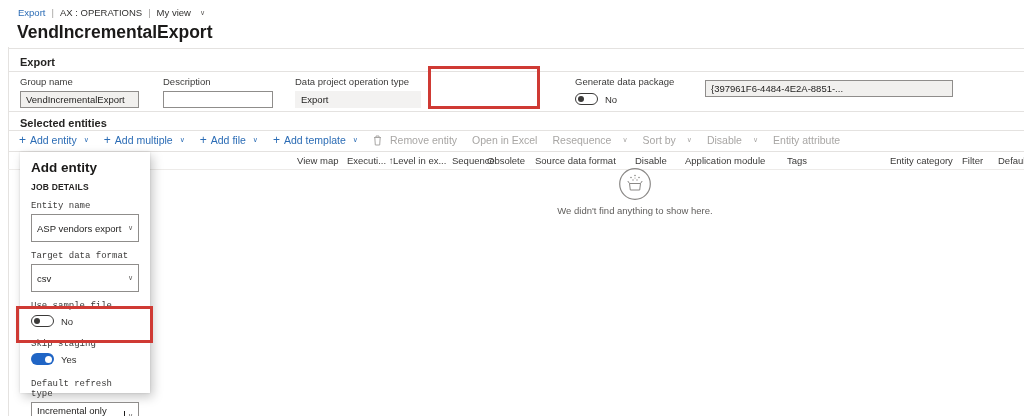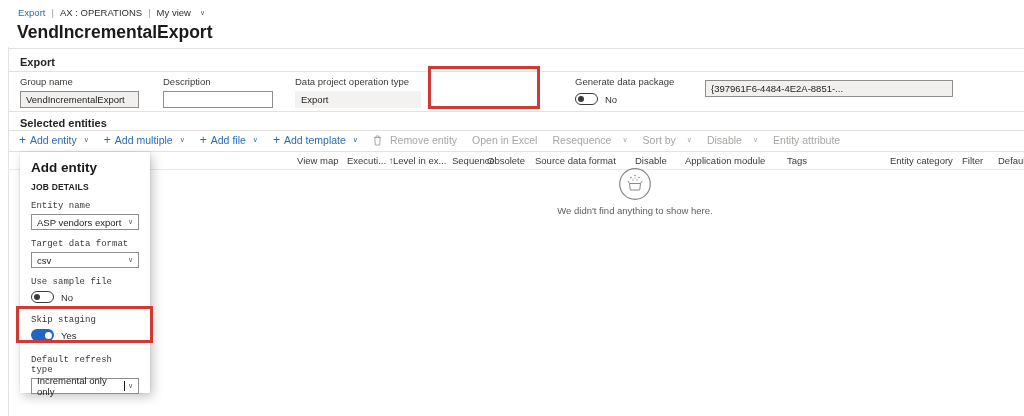--- a/index.html
+++ b/index.html
@@ -55,21 +55,21 @@
   
   .empty { position:absolute; left:535px; top:167px; width:200px; text-align:center; }
   .empty-text { font-size:9.5px; color:#605e5c; margin-top:4px; }
 
   
   .panel { position:absolute; left:20px; top:152px; width:130px; height:241px; background:#fff;
     box-shadow:3px 4px 10px rgba(0,0,0,.22), 0 0 2px rgba(0,0,0,.12); z-index:20; padding:8px 11px 0 11px; }
   .panel-title { font-size:13.5px; font-weight:bold; color:#1b1a19; }
   .panel-sub { font-size:8.5px; font-weight:bold; color:#252423; margin-top:7px; letter-spacing:.2px; }
   .plabel { font-size:9px; color:#3b3a39; margin-top:9px;font-family:Liberation Mono, monospace; }
-  .pselect { margin-top:3px; height:16px; border:1px solid #8f8d8b; background:#fff; font-size:9.5px;
+  .pselect { margin-top:3px; height:28px; border:1px solid #8f8d8b; background:#fff; font-size:9.5px;
     color:#252423; display:flex; align-items:center; justify-content:space-between; padding:0 5px; cursor:pointer; }
   .caret { display:inline-block; width:1px; height:10px; background:#1b1a19; margin-left:1px; }
 
   
   .redbox { position:absolute; border:3px solid #cf3a34; background:transparent; pointer-events:none; z-index:40; }
   .redbox.cat { left:428px; top:66px; width:112px; height:43px; }
   .redbox.refresh { left:16px; top:306px; width:137px; height:37px; }
 
   svg { display:block; }
 </style>

